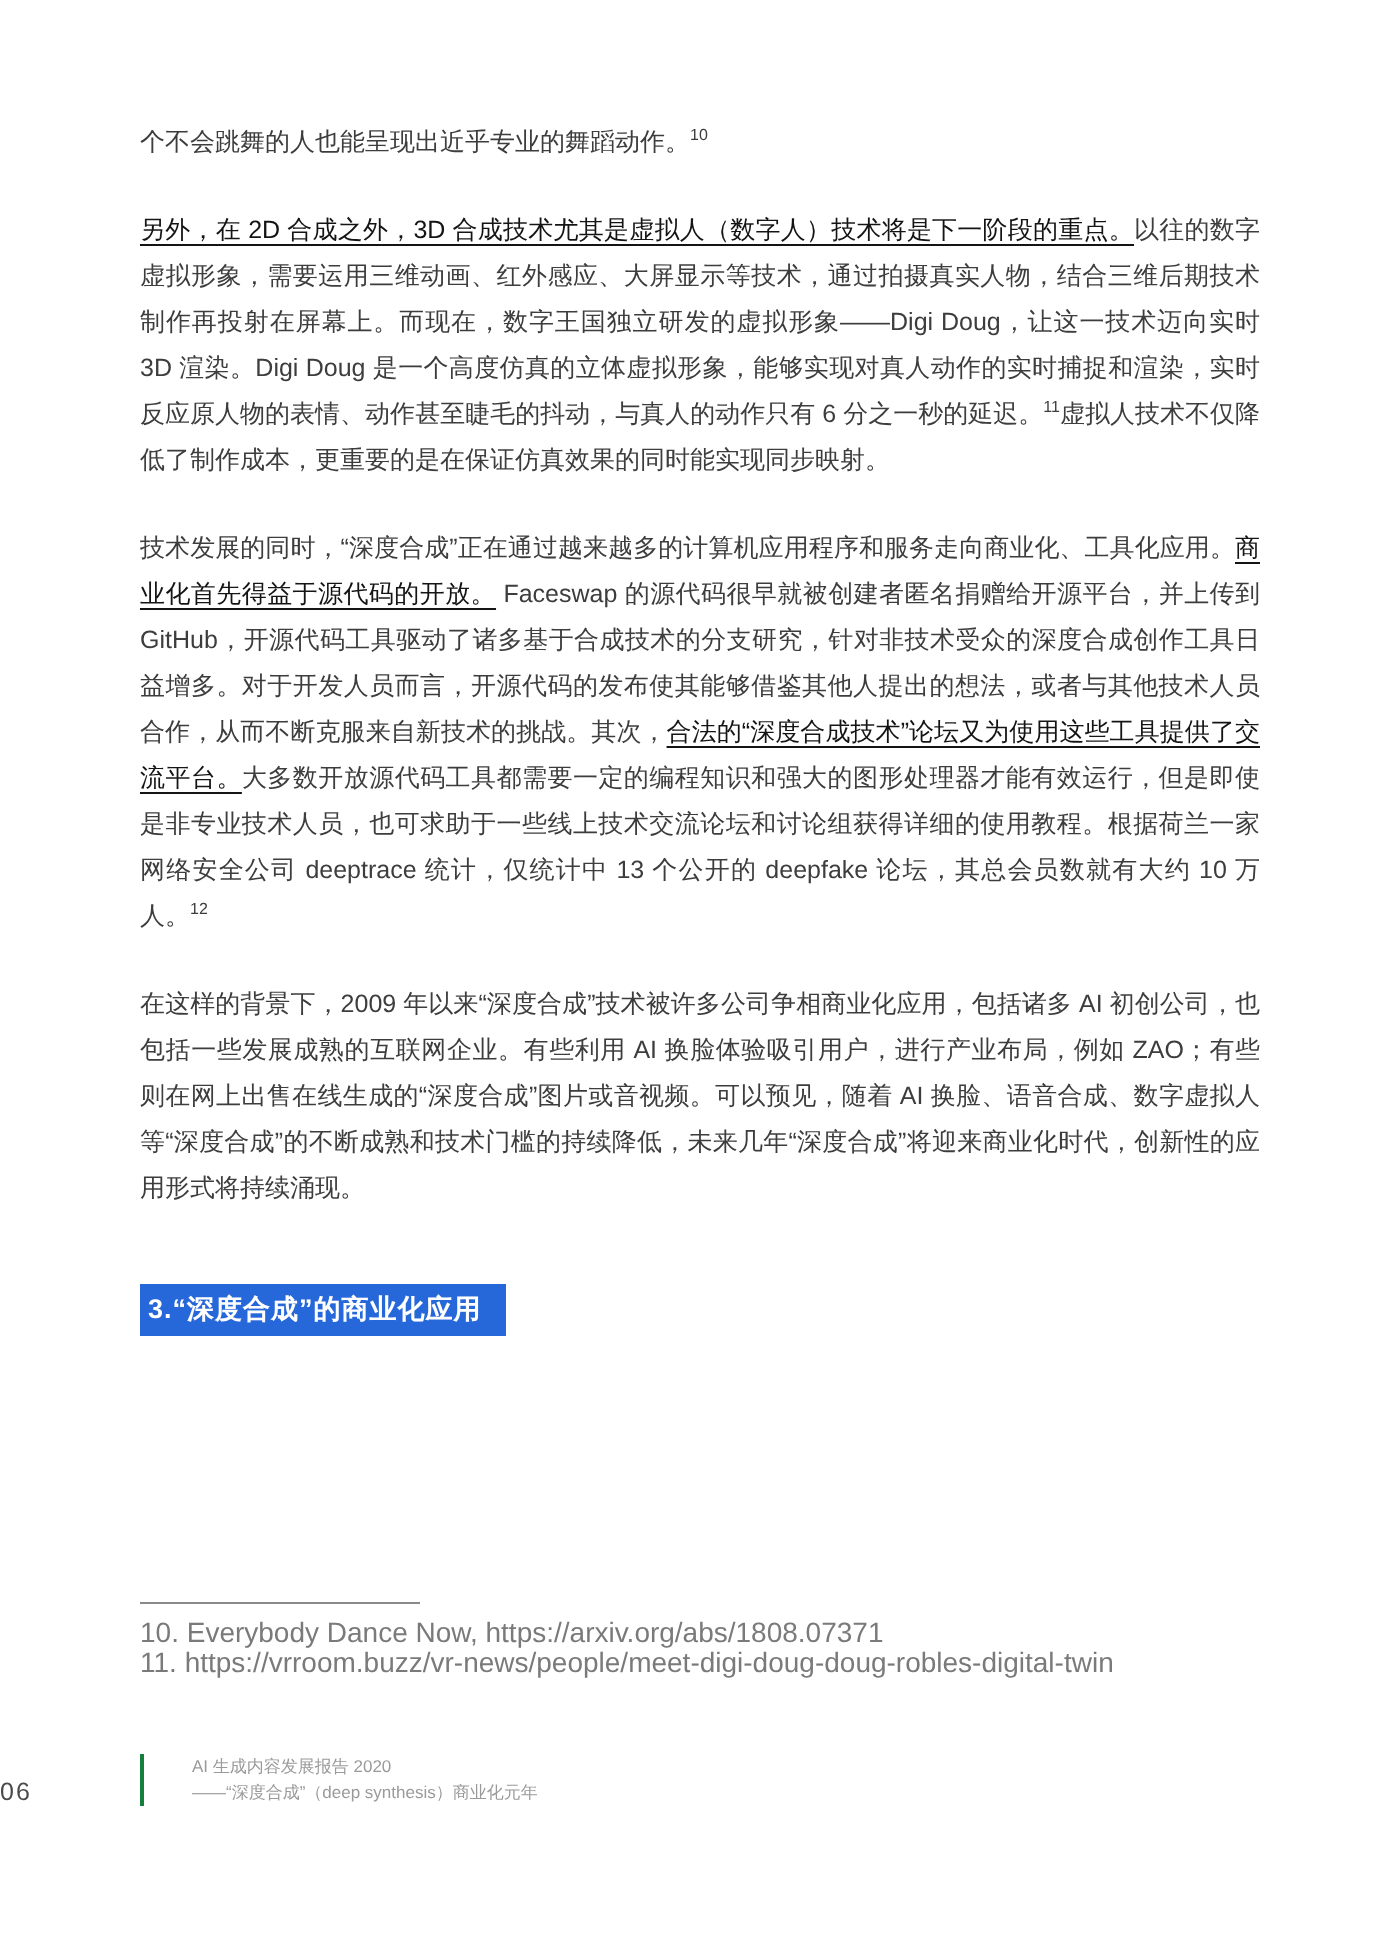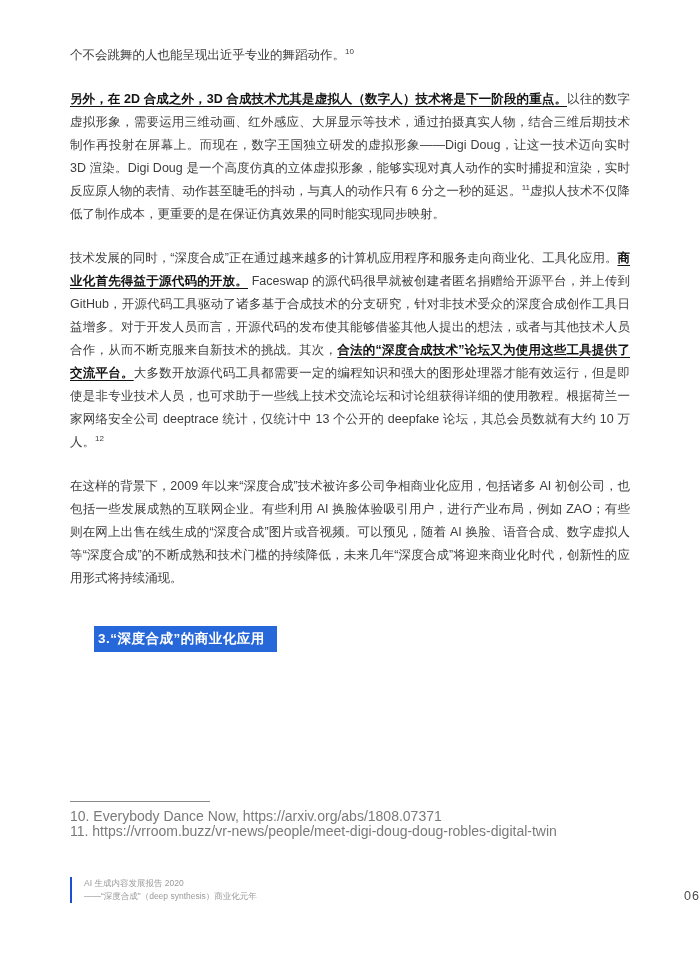--- a/index.html
+++ b/index.html
@@ -12,31 +12,31 @@
     width: 700px;
     height: 980px;
     margin: 0 auto;
     background: #ffffff;
     overflow: hidden;
   }
   .content {
     position: absolute;
     left: 70px;
     right: 70px;
-    top: 44px;
+    top: 60px;
   }
   .para {
     font-size: 12.5px;
     line-height: 23px;
     color: #3d3d3d;
     text-align: justify;
     margin-bottom: 21px;
   }
   .emph {
-    font-weight: bold;
+    font-weight: normal;
     color: #141414;
     text-decoration: underline;
     text-underline-offset: 3px;
   }
   sup.fn-ref {
     font-size: 8px;
     line-height: 0;
     color: #3d3d3d;
   }
   .heading-wrap {
@@ -44,21 +44,20 @@
     margin-bottom: 28px;
   }
   .section-heading {
     display: inline-block;
     background: #2667d9;
     color: #ffffff;
     font-size: 13.5px;
     font-weight: bold;
     padding: 4px 12px 4px 4px;
     letter-spacing: 0.5px;
-    margin-left: 24px;
   }
   .footnote-rule {
     position: absolute;
     left: 70px;
     top: 801px;
     width: 140px;
     height: 0;
     border-top: 1px solid #8a8a8a;
   }
   .footnotes {
@@ -67,32 +66,32 @@
     right: 70px;
     top: 809px;
     font-size: 14px;
     color: #7a7a7a;
     line-height: 15px;
   }
   .footer-meta {
     position: absolute;
     left: 70px;
     top: 877px;
-    border-left: 2px solid #1d4ed8;
-    padding-left: 12px;
+    border-left: 2px solid #15803d;
+    padding-left: 24px;
     font-size: 8.5px;
     color: #9a9a9a;
     line-height: 13px;
   }
   .page-number {
     position: absolute;
     left: 0;
-    right: 0;
+    right: 18px;
     top: 889px;
-    text-align: right;
+    text-align: left;
     font-size: 12.5px;
     color: #4a4a4a;
     letter-spacing: 1px;
   }
 </style>
 </head>
 <body>
 
 <div class="page">
 

